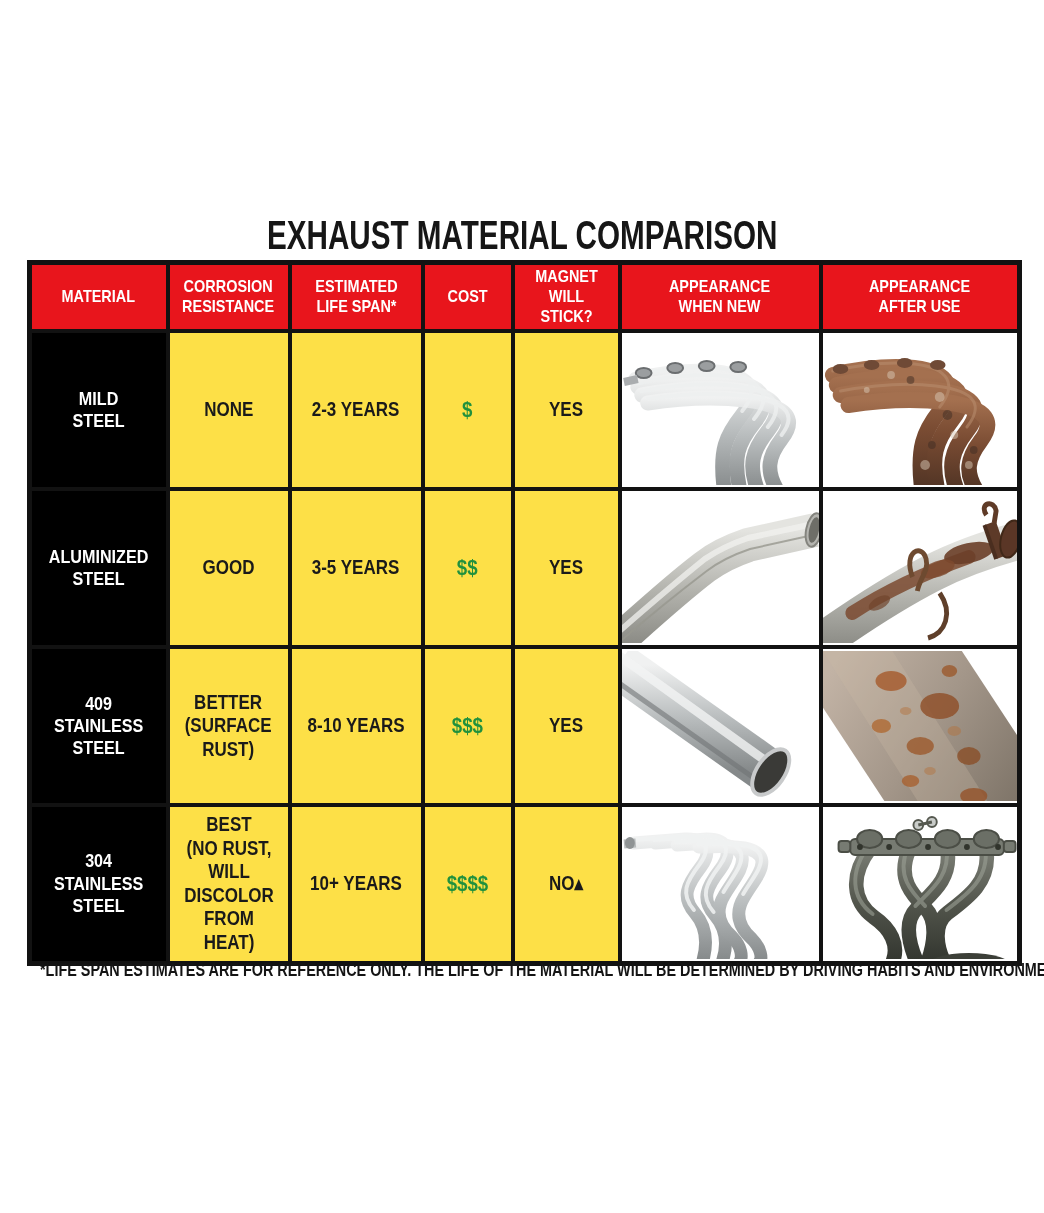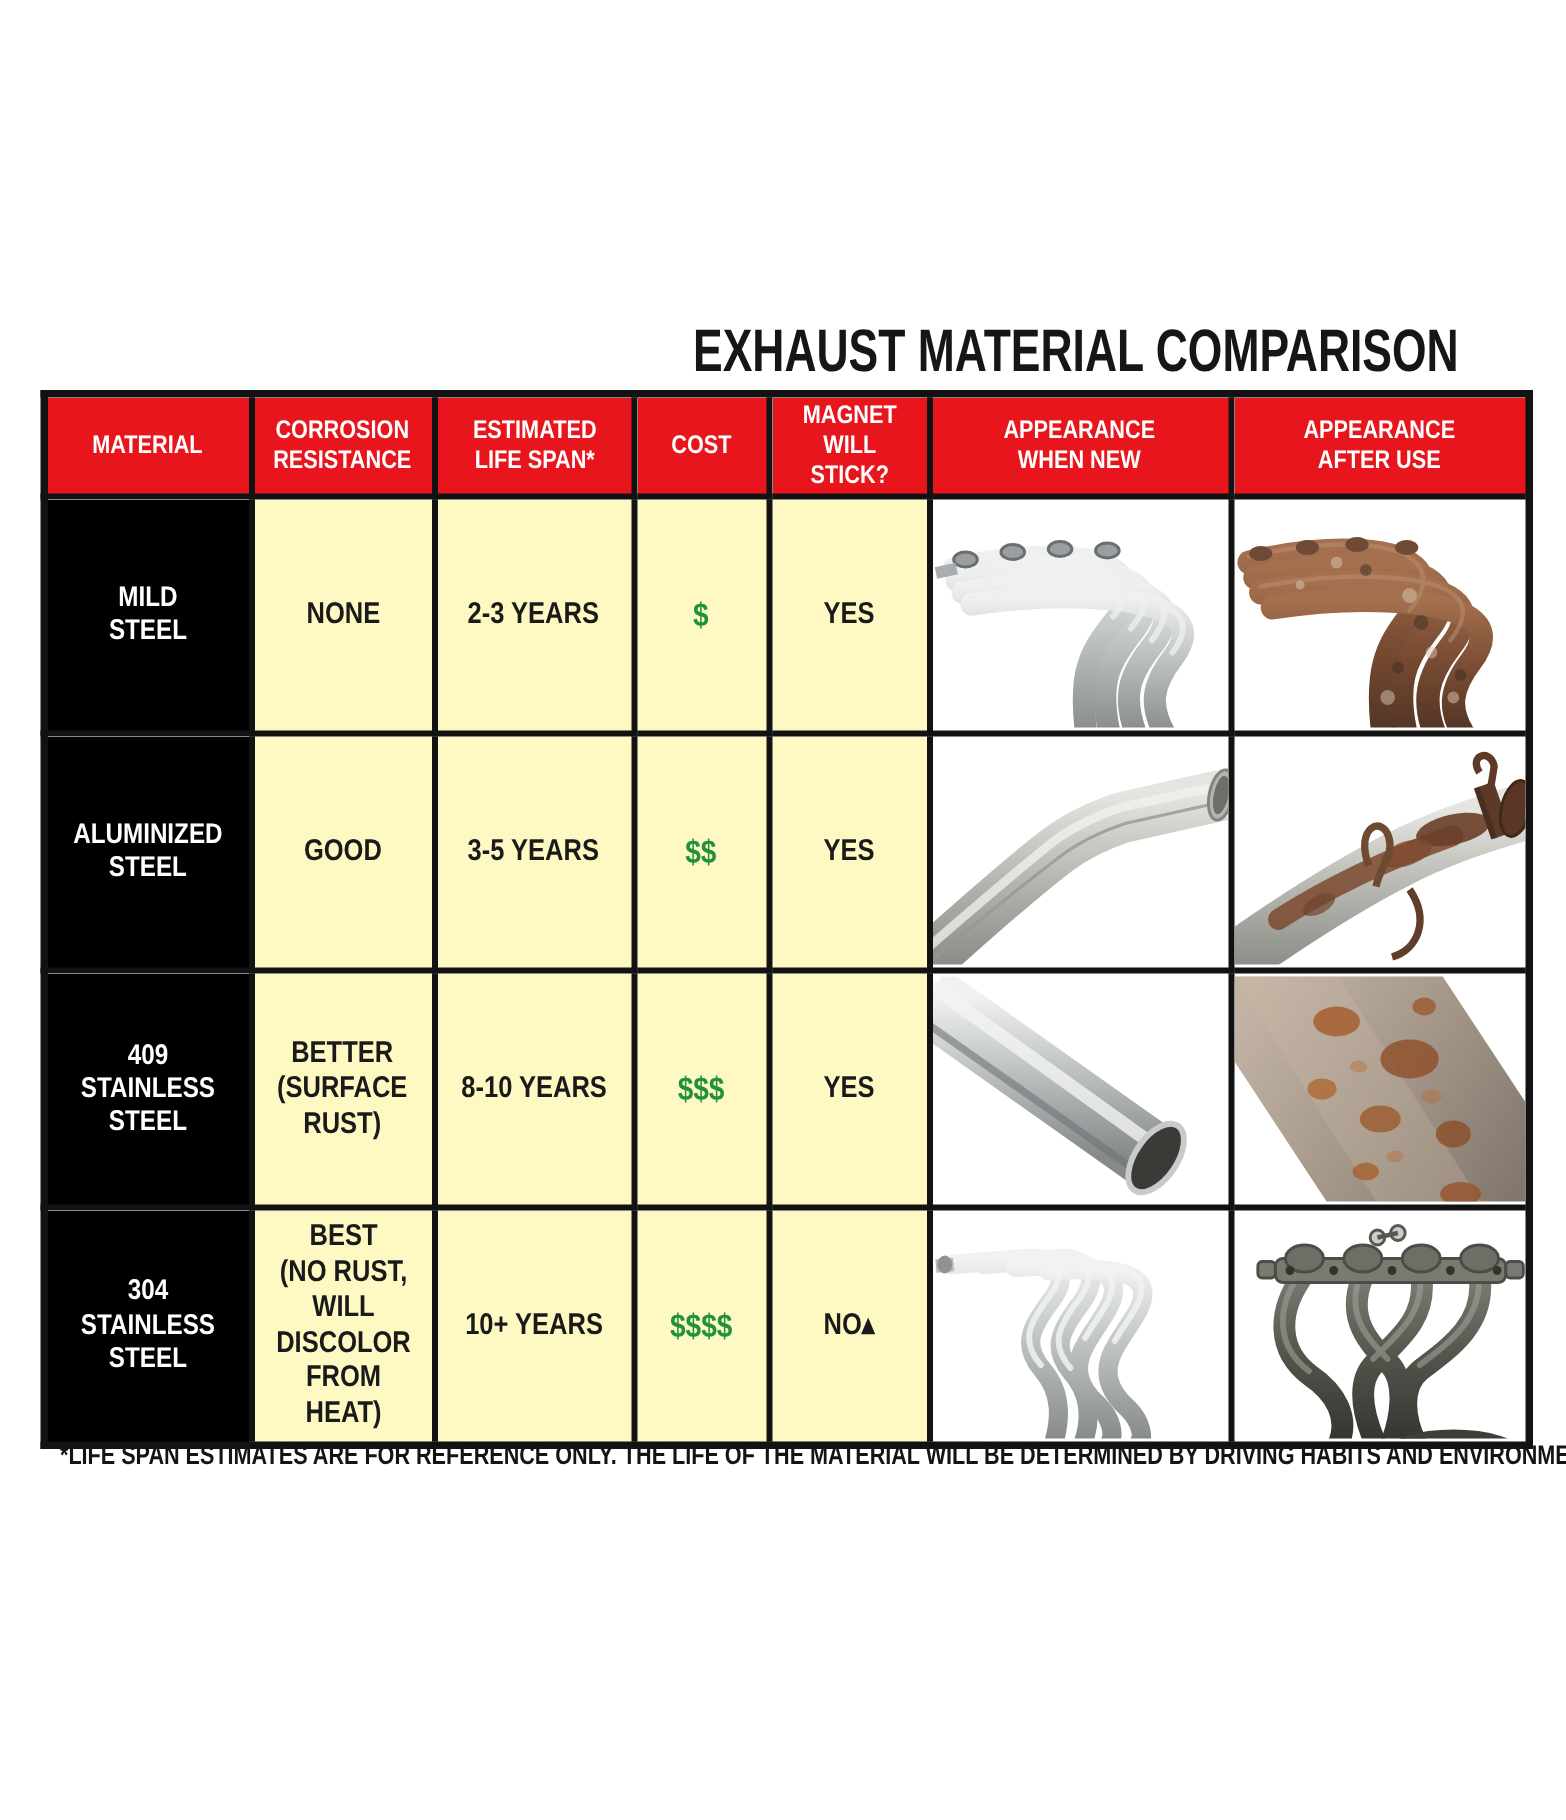--- a/index.html
+++ b/index.html
@@ -6,21 +6,21 @@
   html, body { margin: 0; padding: 0; background: #ffffff; }
   body {
     width: 1044px; height: 1213px;
     font-family: "Liberation Sans", sans-serif;
     color: #161616;
   }
   .page { position: relative; width: 1044px; height: 1213px; background: #fff; overflow: hidden; }
 
   h1.title {
     position: absolute; top: 214px; left: 0; width: 100%;
-    margin: 0; text-align: right;
+    margin: 0; text-align: center;
     font-size: 38px; font-weight: 700; color: #161616;
     white-space: nowrap;
   }
   .squeeze { display: inline-block; transform: scale(0.78, 1.05); transform-origin: center; }
 
   table.cmp {
     position: absolute; left: 27px; top: 260px;
     width: 990px; height: 692px;
     border-collapse: collapse; table-layout: fixed;
     border: 5px solid #121212;
@@ -31,21 +31,21 @@
     padding: 2px;
     overflow: hidden;
   }
   .cmp thead tr { height: 58px; }
   .cmp tbody tr { height: 158px; }
 
   .cmp thead th {
     background: #e8151c; color: #ffffff;
     font-size: 17px; font-weight: 700;
   }
-  .cmp td { font-size: 20px; font-weight: 700; color: #1a1a1a; background: #fef9c3; }
+  .cmp td { font-size: 20px; font-weight: 700; color: #1a1a1a; background: #fde047; }
   .cmp td.mat { background: #000000; color: #ffffff; font-size: 19px; }
   .cmp td.cost { color: #21913d; font-size: 22px; }
   .cmp td.imgcell { padding: 0; background: #ffffff; }
 
   .t {
     display: inline-block;
     transform: scaleX(0.85); transform-origin: center;
     white-space: pre-line; line-height: 1.18;
   }
 

